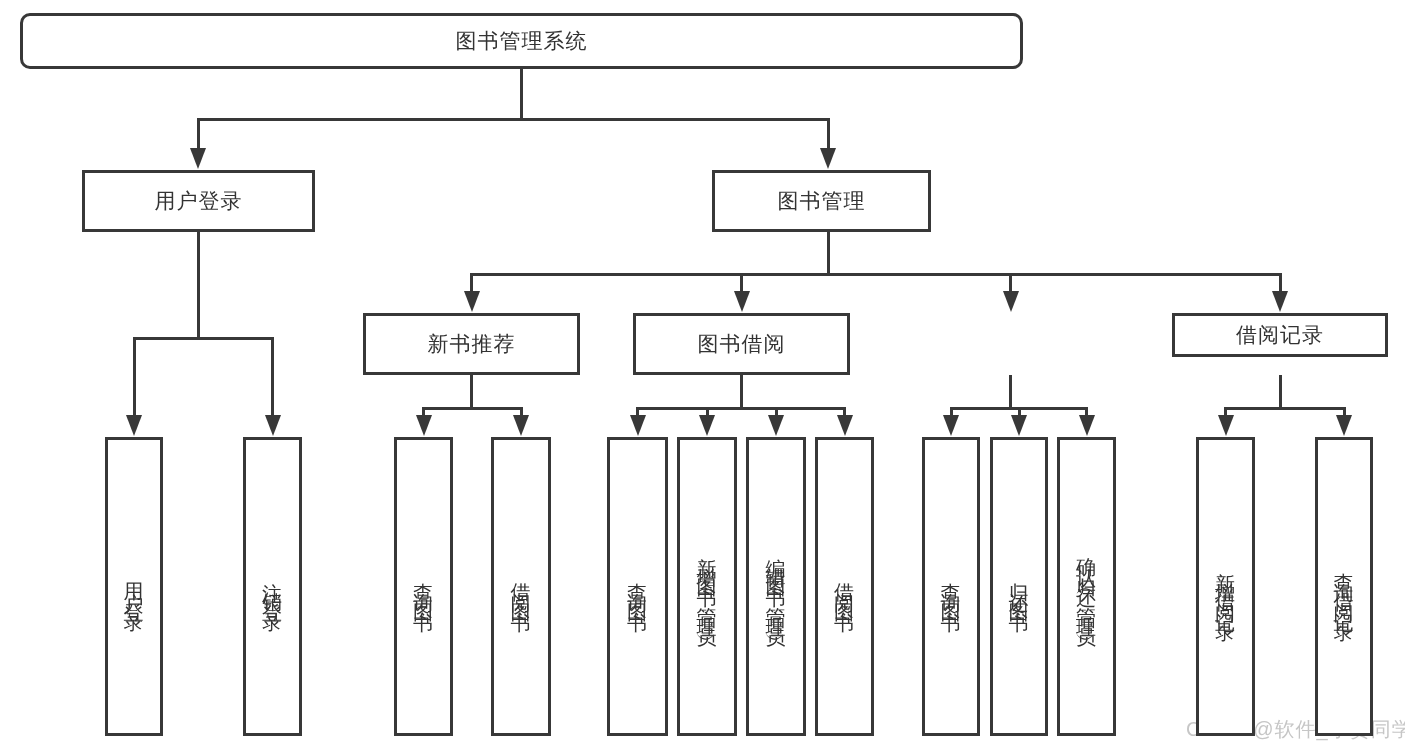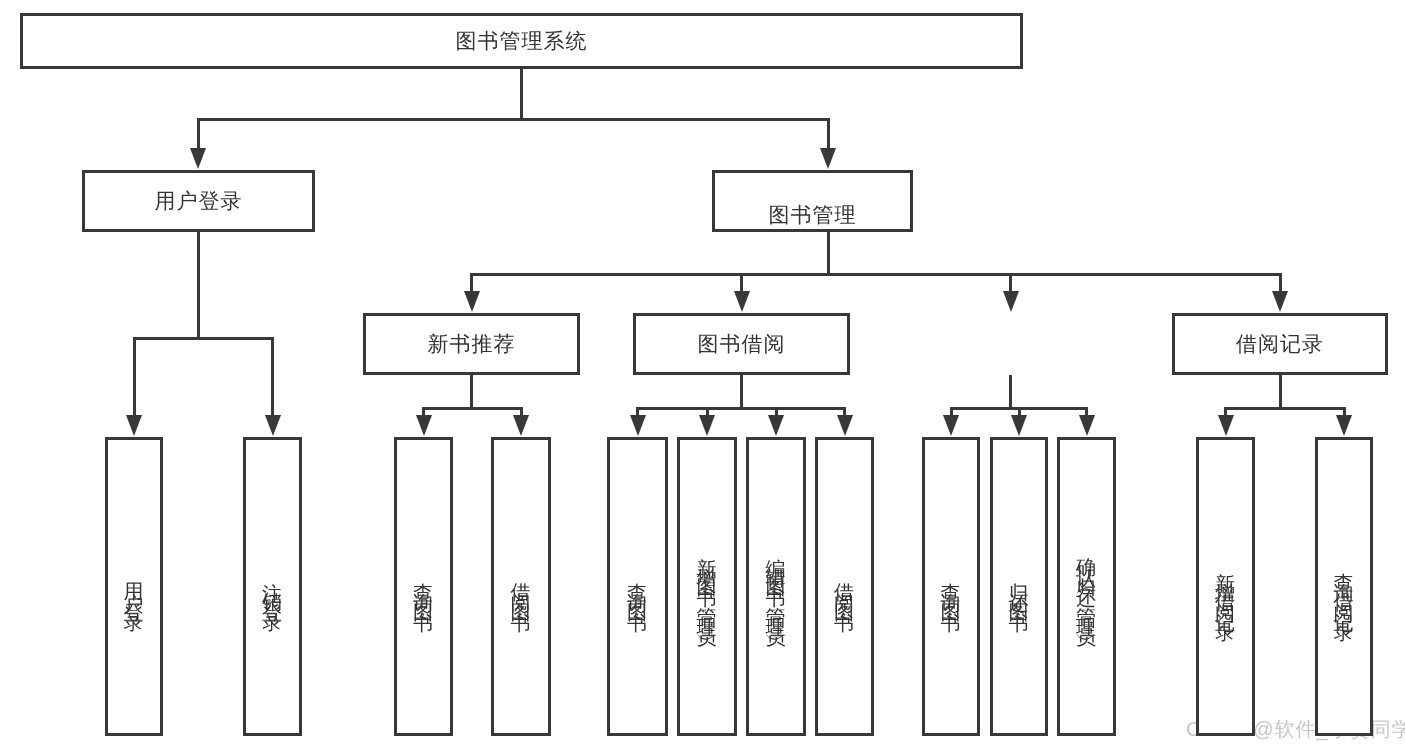--- a/index.html
+++ b/index.html
@@ -108,36 +108,36 @@
     <div class="line" style="left: 1017.5px; top: 407px; width: 3px; height: 16px;"></div>
     <div class="arrow" style="left: 1011px; top: 415px;"></div>
     <div class="line" style="left: 1085px; top: 407px; width: 3px; height: 16px;"></div>
     <div class="arrow" style="left: 1078.5px; top: 415px;"></div>
     <div class="line" style="left: 1278.5px; top: 375px; width: 3px; height: 35px;"></div>
     <div class="line" style="left: 1224px; top: 407px; width: 121.5px; height: 3px;"></div>
     <div class="line" style="left: 1224px; top: 407px; width: 3px; height: 16px;"></div>
     <div class="arrow" style="left: 1217.5px; top: 415px;"></div>
     <div class="line" style="left: 1342.5px; top: 407px; width: 3px; height: 16px;"></div>
     <div class="arrow" style="left: 1336px; top: 415px;"></div>
-    <div class="box box-h" style="left: 20px; top: 13px; width: 1003px; height: 56px;">
+    <div class="box box-h" style="left: 20px; top: 13px; width: 1003px; height: 56px; border-radius: 10px;">
       <span class="htext">图书管理系统</span>
     </div>
     <div class="box box-h" style="left: 82px; top: 170px; width: 233px; height: 62px;">
       <span class="htext">用户登录</span>
     </div>
-    <div class="box box-h" style="left: 712px; top: 170px; width: 201px; height: 62px; align-items: flex-end;">
+    <div class="box box-h" style="left: 712px; top: 170px; width: 219px; height: 62px;">
       <span class="htext">图书管理</span>
     </div>
     <div class="box box-h" style="left: 363px; top: 313px; width: 217px; height: 62px;">
       <span class="htext">新书推荐</span>
     </div>
     <div class="box box-h" style="left: 633px; top: 313px; width: 217px; height: 62px;">
       <span class="htext">图书借阅</span>
     </div>
-    <div class="box box-h" style="left: 1172px; top: 313px; width: 216px; height: 62px;">
+    <div class="box box-h" style="left: 1172px; top: 313px; width: 216px; height: 44px;">
       <span class="htext">借阅记录</span>
     </div>
     <div class="box box-v" style="left: 105px; top: 437px; width: 58px; height: 299px;">
       <span class="vtext">用户登录</span>
     </div>
     <div class="box box-v" style="left: 243px; top: 437px; width: 59px; height: 299px;">
       <span class="vtext">注销登录</span>
     </div>
     <div class="box box-v" style="left: 394px; top: 437px; width: 59px; height: 299px;">
       <span class="vtext">查询图书</span>

